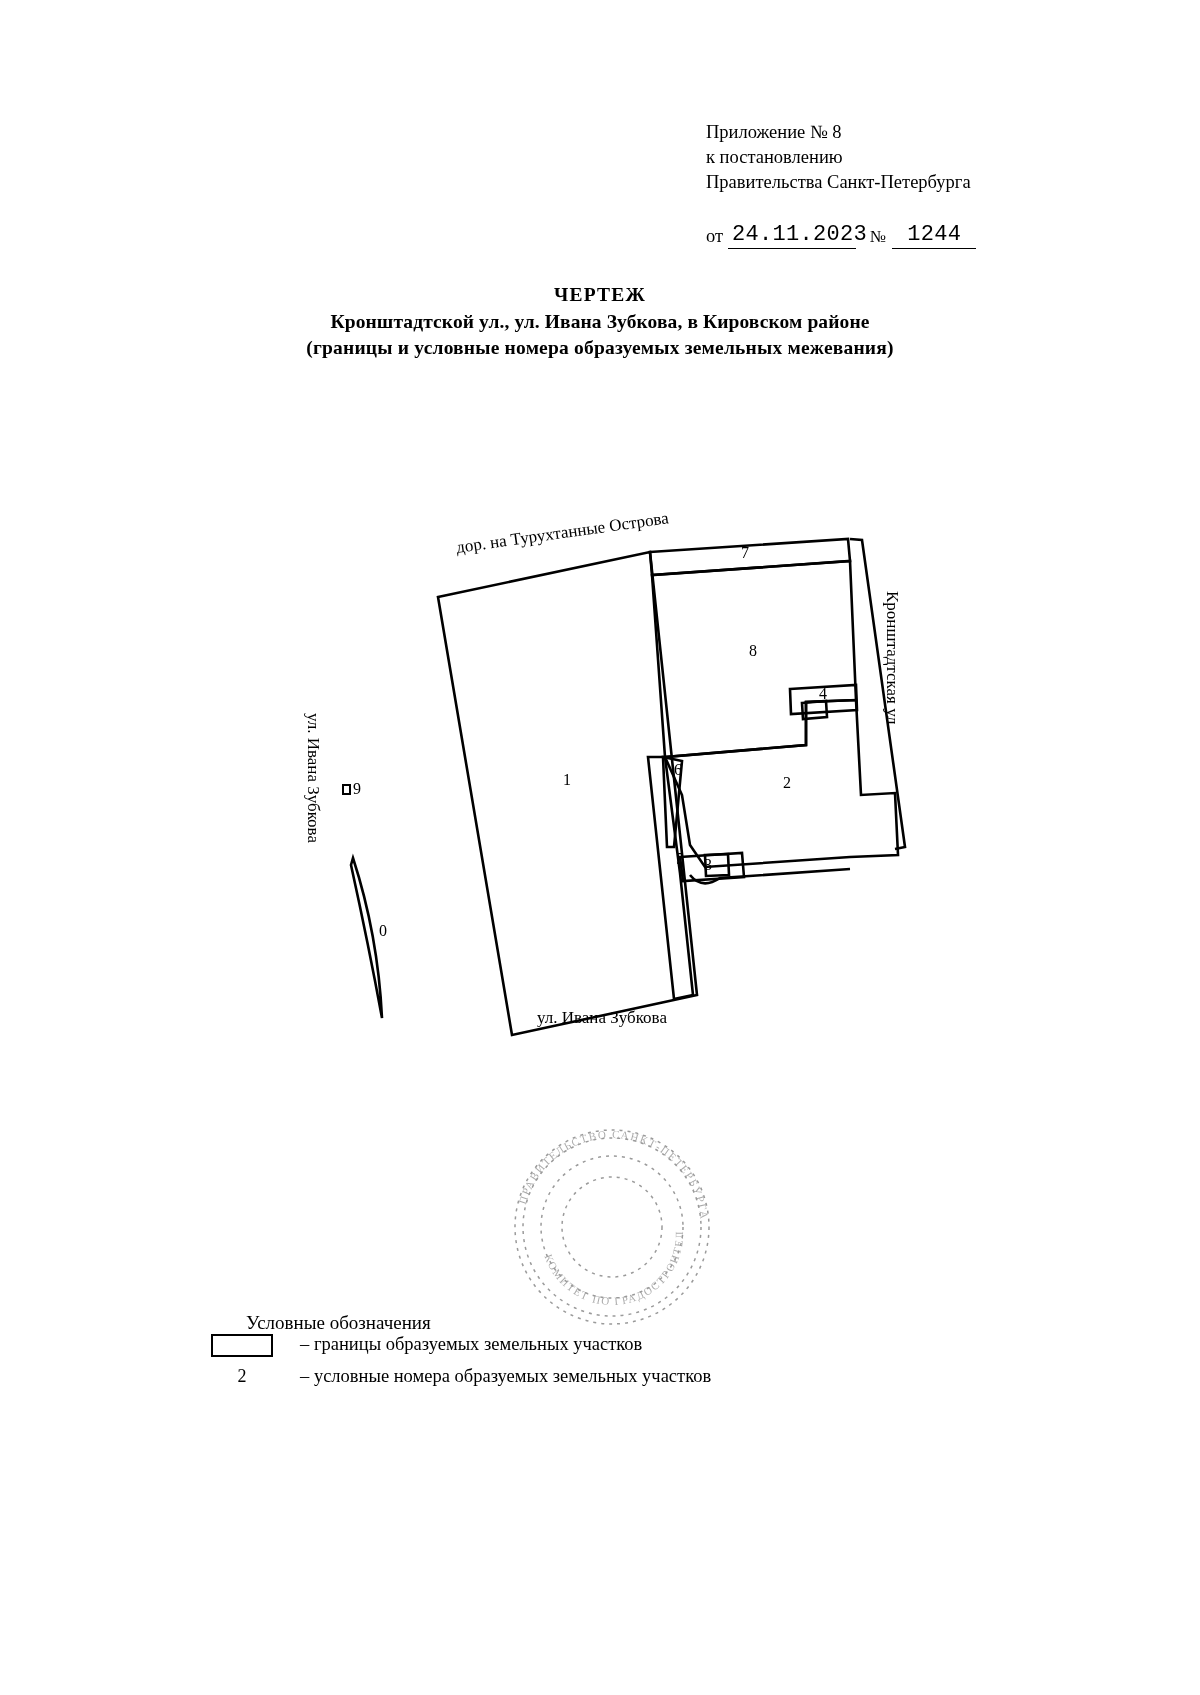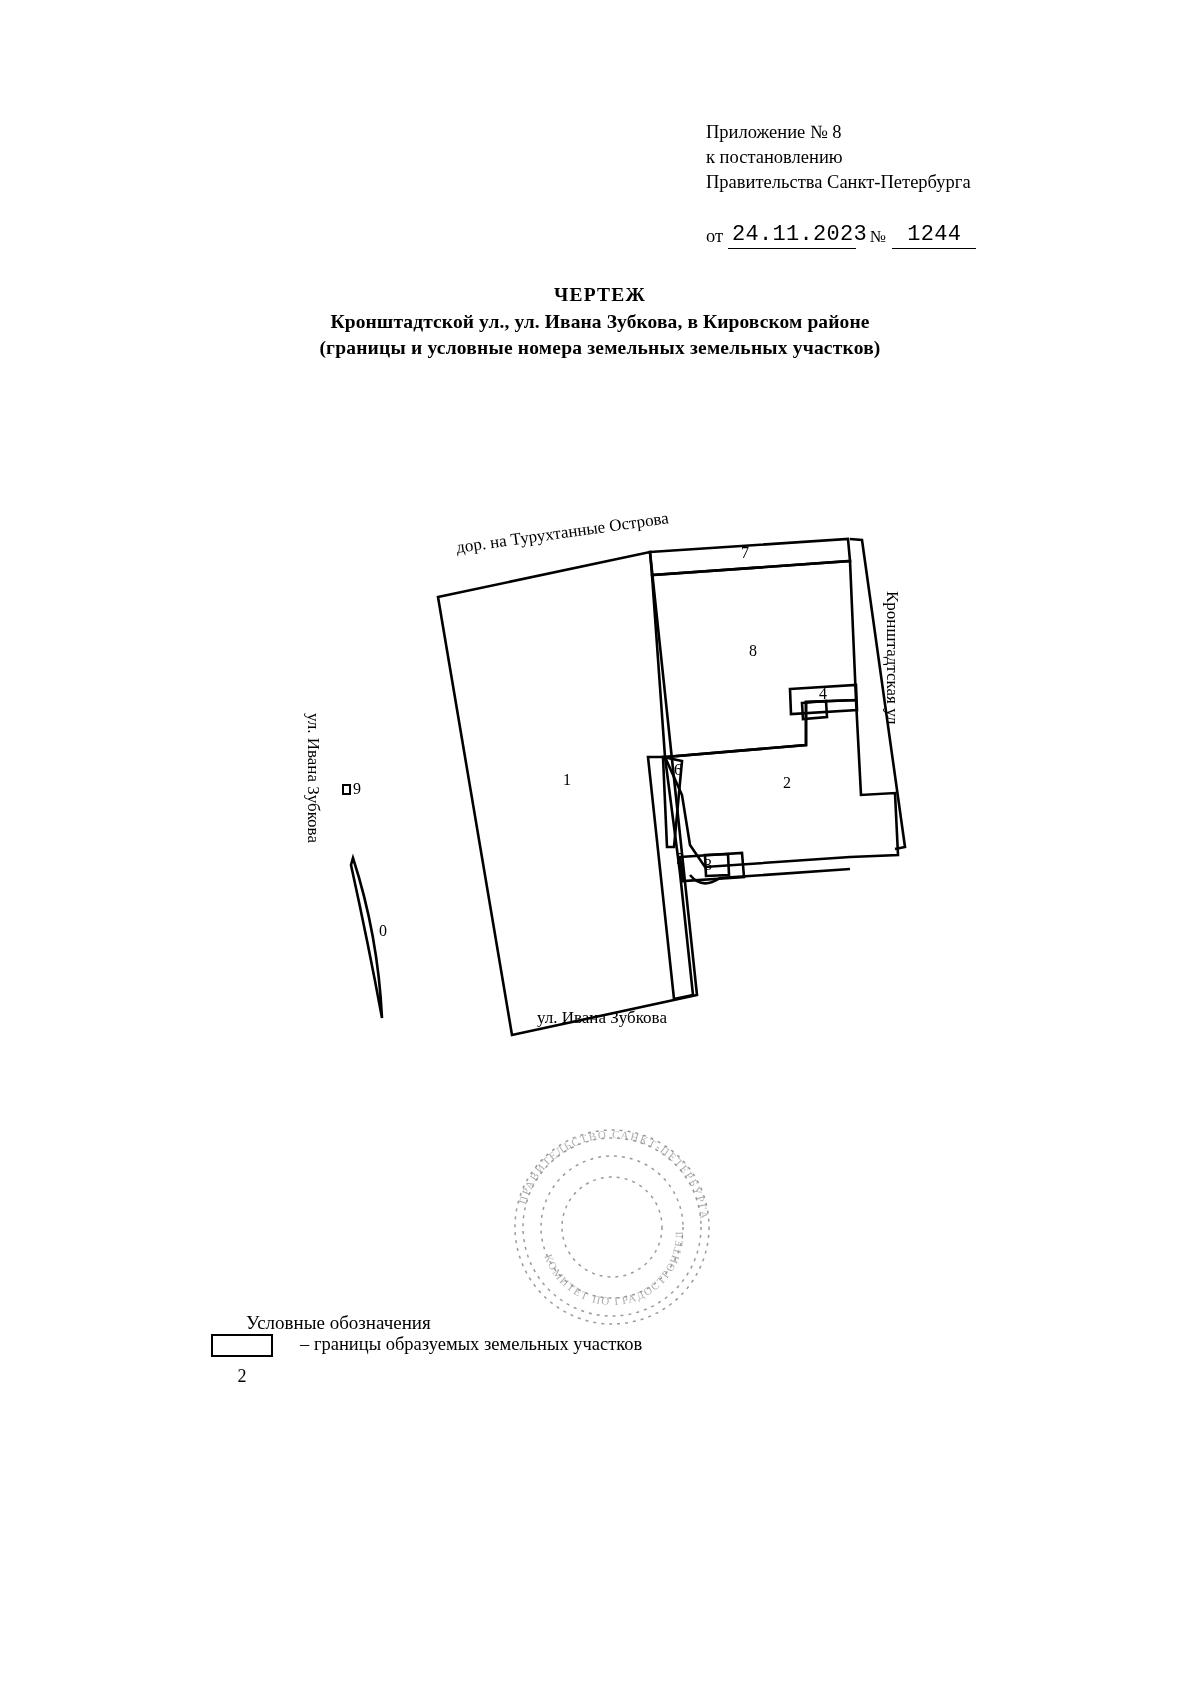--- a/index.html
+++ b/index.html
@@ -136,21 +136,21 @@
     <span class="lbl">от</span>
     <span class="underlined" id="doc-date-val">24.11.2023</span>
     <span id="doc-num-sign">№</span>
     <span class="underlined" id="doc-num-val">1244</span>
   </div>
 </div>
 
 <div id="title-block">
   <div id="title-main">ЧЕРТЕЖ</div>
   <div id="title-l3">Кронштадтской ул., ул. Ивана Зубкова, в Кировском районе</div>
-  <div id="title-l4">(границы и  условные номера земельных земельных участков)</div>
+  <div id="title-l4">(границы и  условные номера образуемых земельных межевания)</div>
 </div>
 
 <div id="map-area">
   <svg id="map-svg" width="700" height="560" viewBox="0 0 700 560" xmlns="http://www.w3.org/2000/svg">
     <g fill="none" stroke="#000" stroke-width="2.6" stroke-linejoin="miter">
 
       <path d="M188,102 L400,57 L447,500 L262,540 Z"></path>
 
       <path d="M400,57 L598,44 L600,66 L402,80 Z"></path>
 
@@ -225,14 +225,15 @@
     <span class="legend-key">
       <span class="swatch"></span>
     </span>
     <span class="legend-text">– границы образуемых земельных участков</span>
   </div>
 
   <div class="legend-row">
     <span class="legend-key">
       <span class="legend-num">2</span>
     </span>
+    <span class="legend-text">– условные номера образуемых земельных участков</span>
   </div>
 </div>
 
 </body></html>

